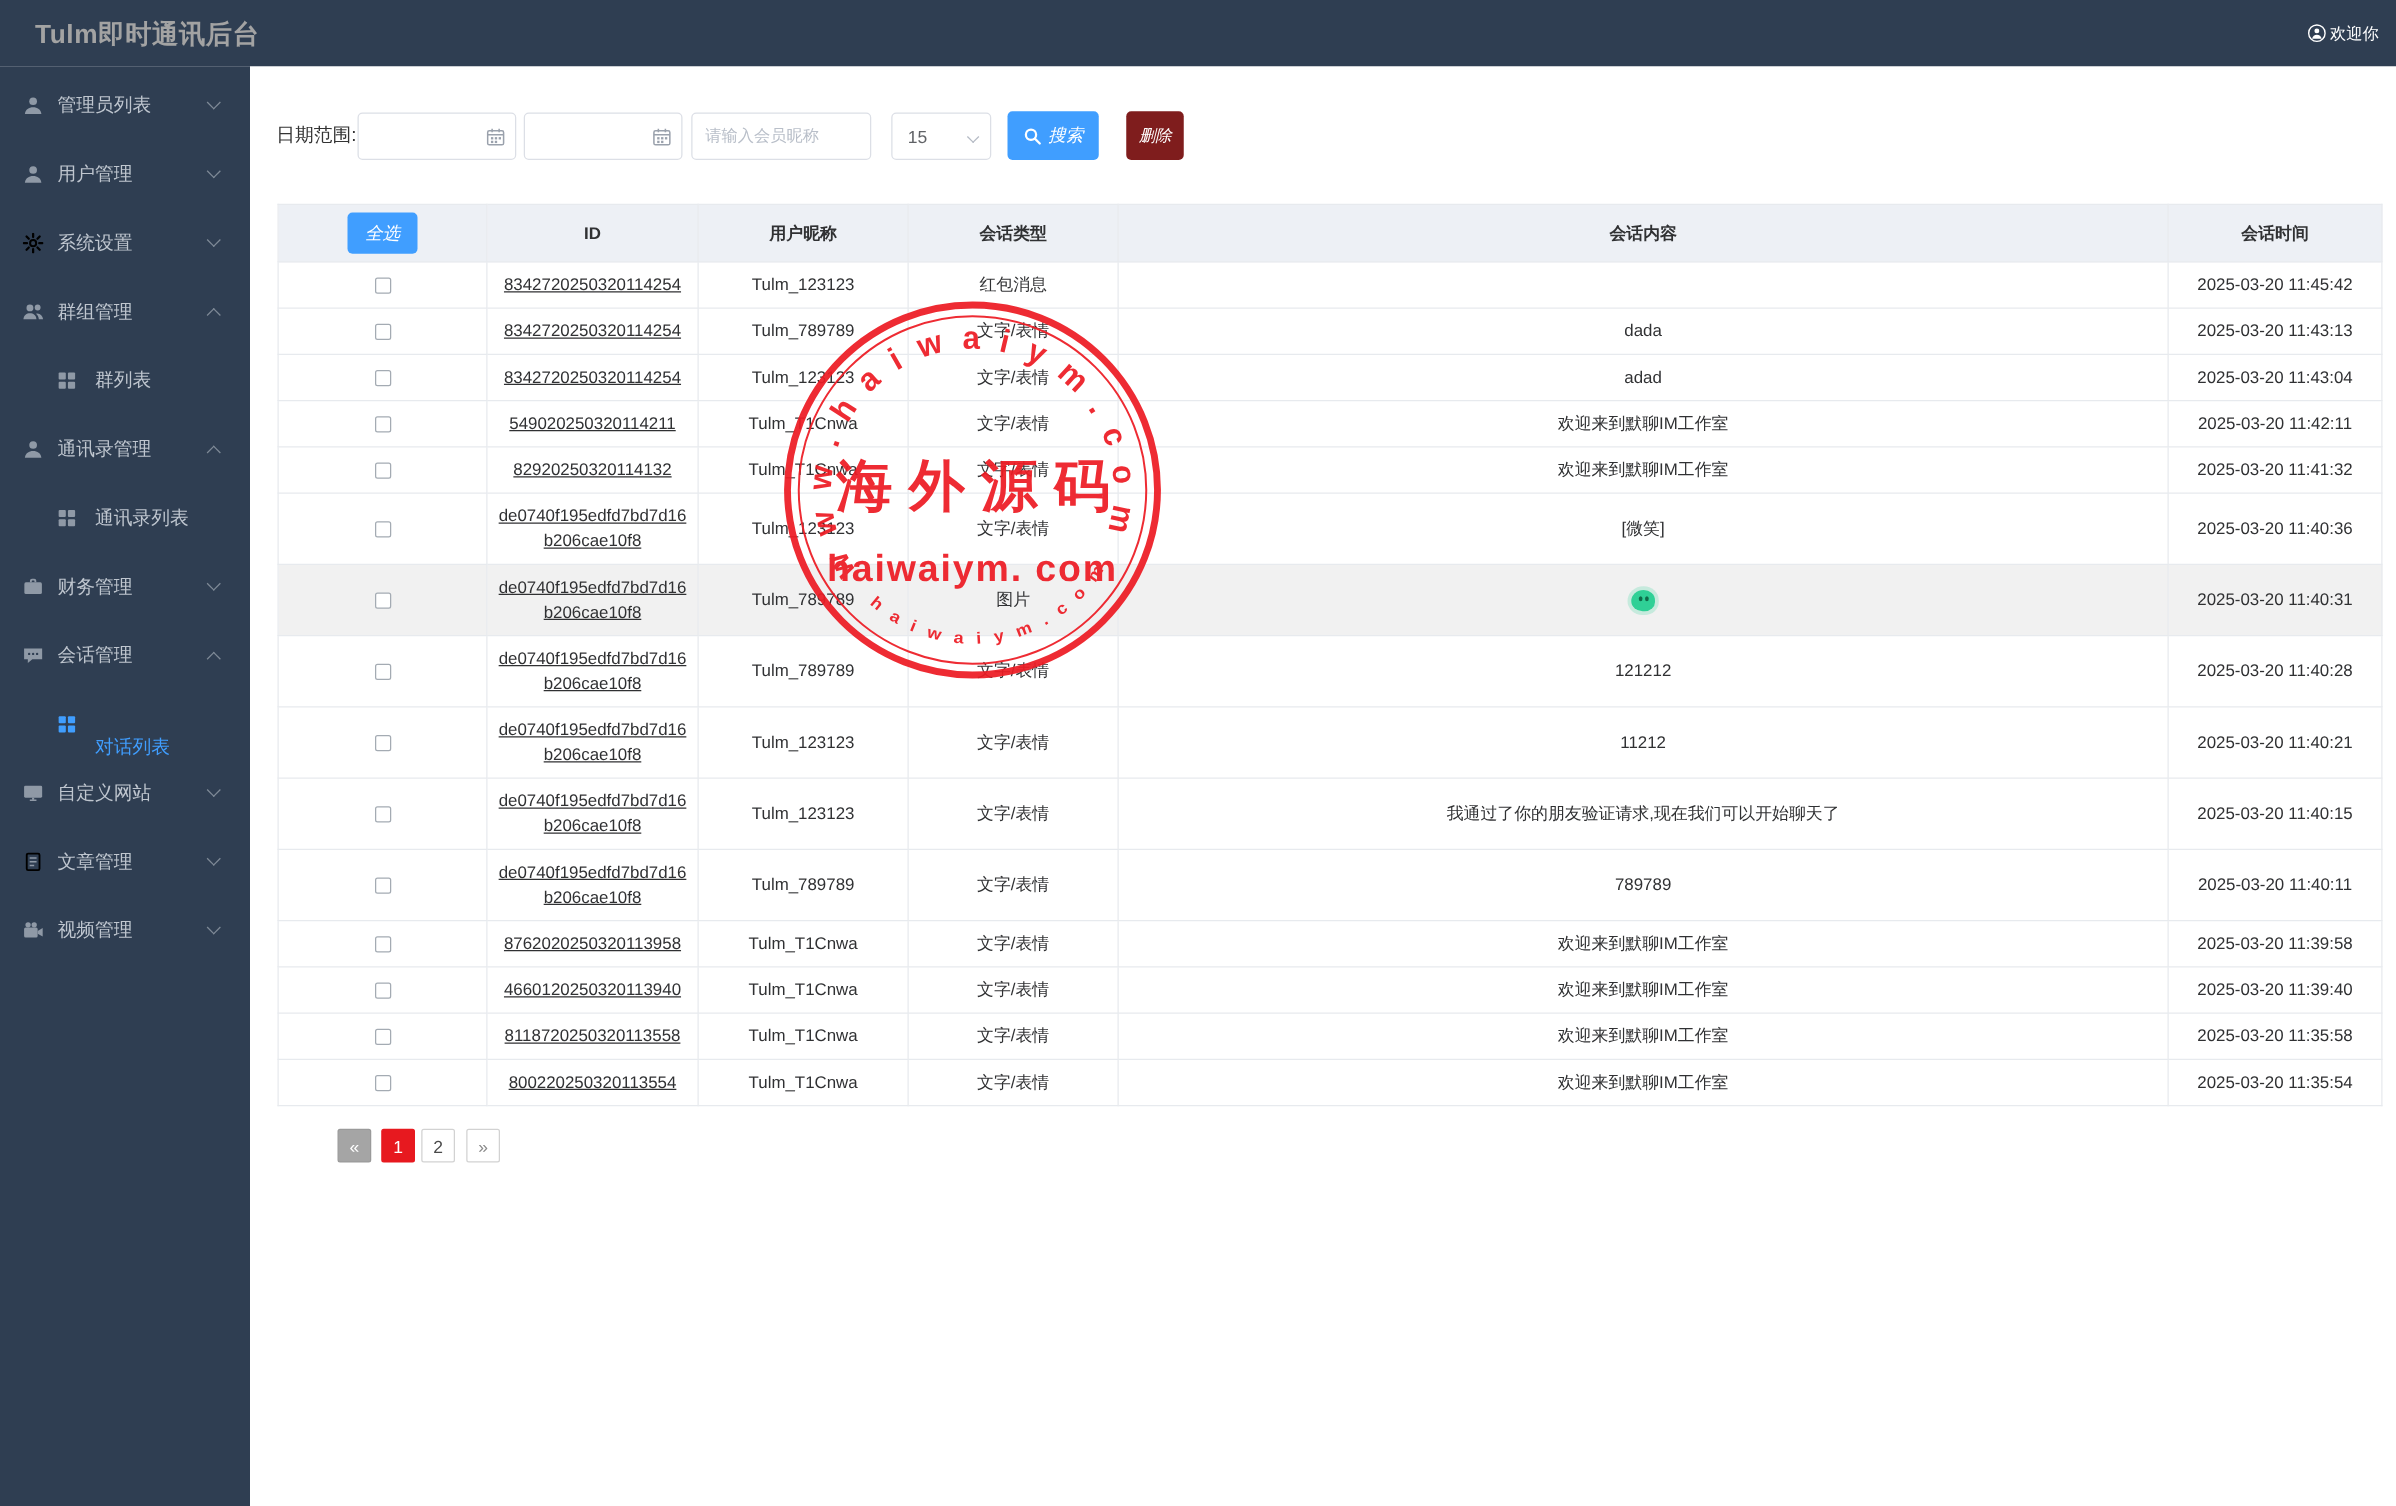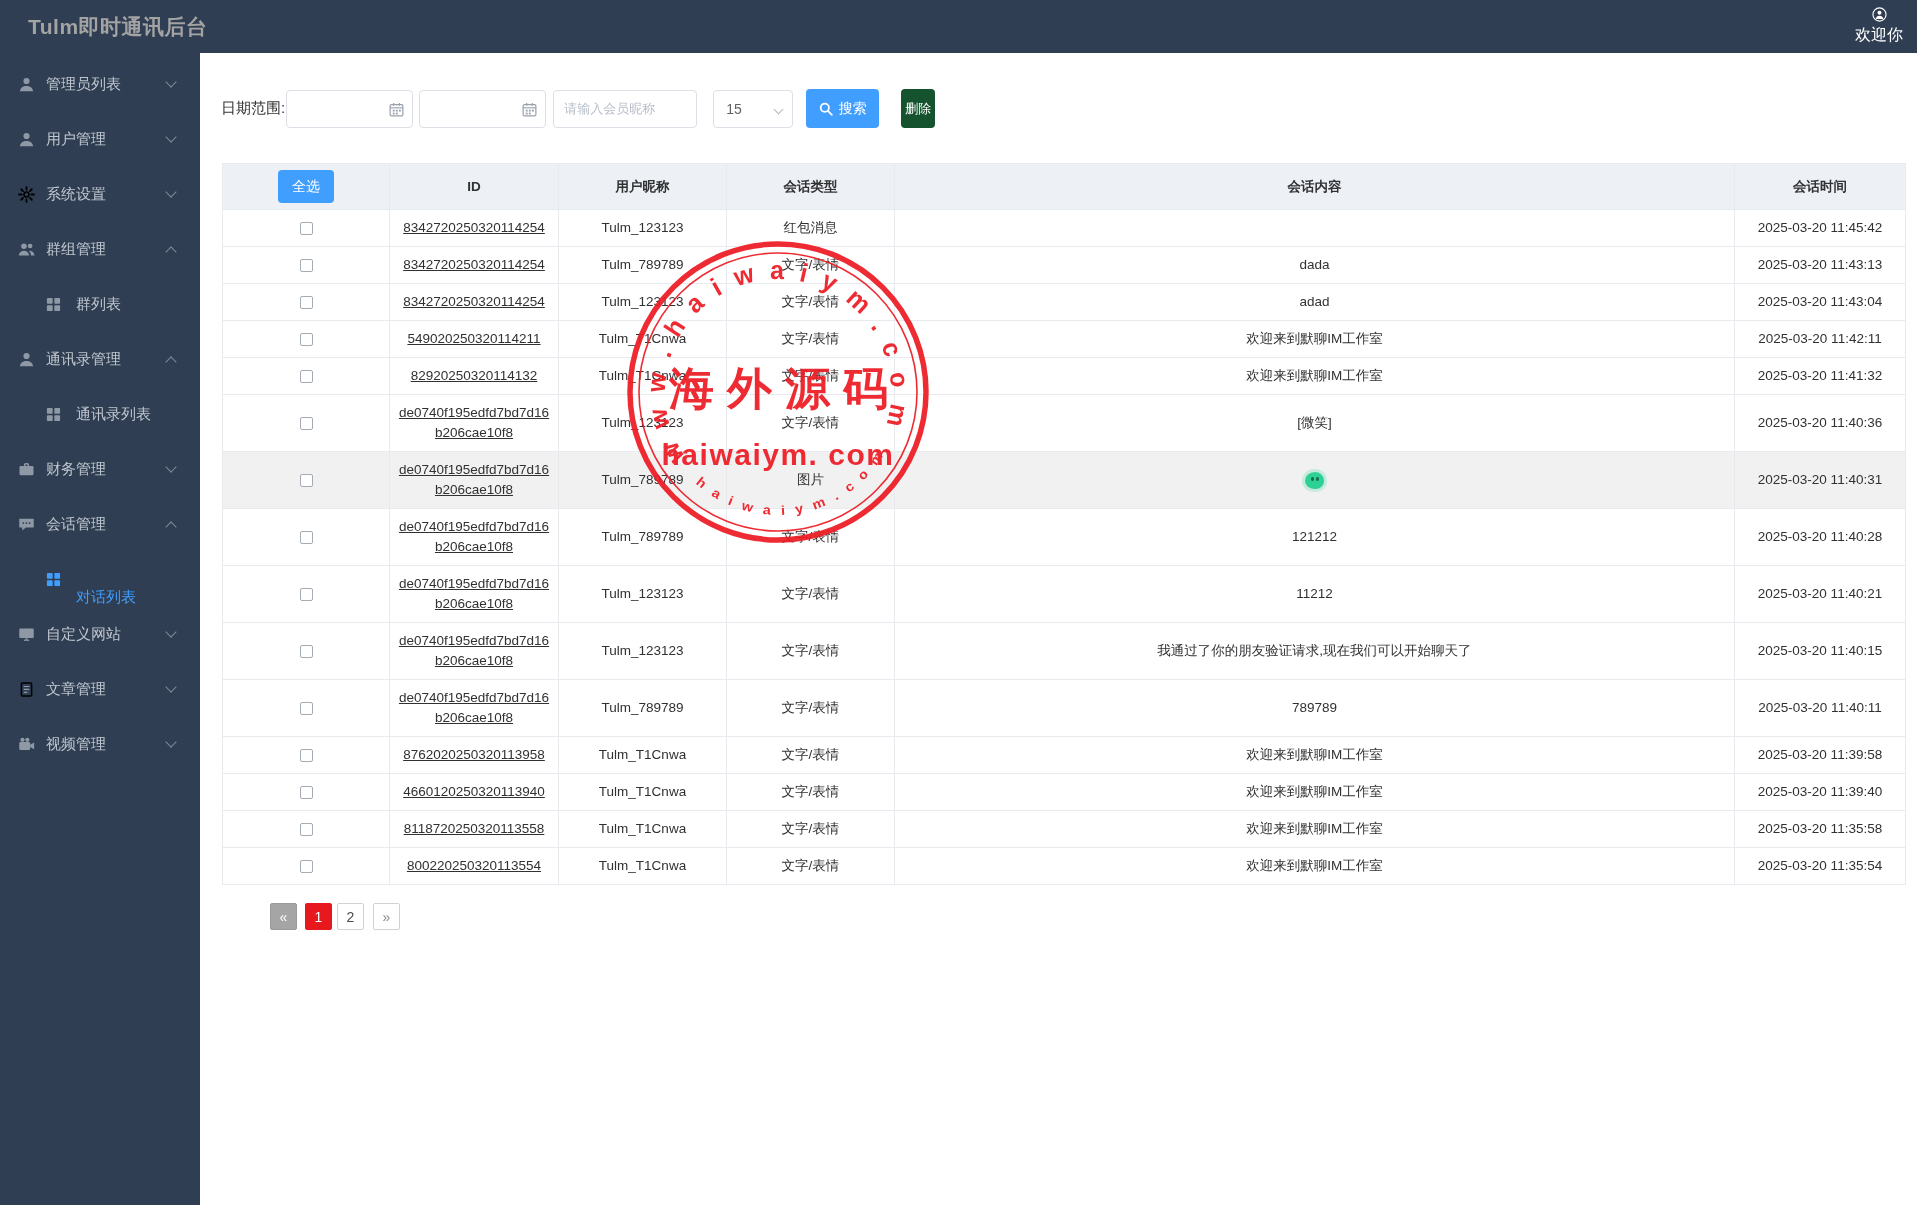--- a/index.html
+++ b/index.html
@@ -4,21 +4,21 @@
 <style>
   * { margin:0; padding:0; box-sizing:border-box; }
   html,body { width:1917px; height:1205px; }
   body { font-family:"Liberation Sans","DejaVu Sans",sans-serif; background:#fff; overflow:hidden; }
   .app { position:relative; width:1917px; height:1205px; background:#fff; }
 
   
   .navbar { position:absolute; left:0; top:0; width:100%; height:53px; background:#2f3e52; z-index:5;
             display:flex; align-items:center; justify-content:space-between; }
   .brand { color:#a3a3a3; font-size:21px; font-weight:bold; padding-left:28px; letter-spacing:.5px; }
-  .welcome { color:#fff; font-size:16px; padding-right:14px; display:flex; align-items:center; gap:3px; cursor:pointer;flex-direction:column; }
+  .welcome { color:#fff; font-size:13px; padding-right:14px; display:flex; align-items:center; gap:3px; cursor:pointer; }
 
   
   .sidebar { position:absolute; left:0; top:53px; width:200px; height:1152px; background:#2f3e52; z-index:4; }
   #side-nav { padding-top:4px; }
   .side-item { position:relative; height:55px; display:flex; align-items:center; padding-left:18px; cursor:pointer; }
   .side-item .s-label { color:#bfc6cf; font-size:15px; margin-left:11px; }
   .side-item.sub { padding-left:45px; }
   .side-item.sub .s-label { margin-left:14px; }
   .side-item.active .s-label { color:#409eff;margin-top:36px; }
   .s-icon { width:17px; height:17px; fill:#8f99a6; flex:none; }
@@ -39,23 +39,23 @@
   .date-inp svg { position:absolute; right:8px; top:11px; }
   .nick-inp { width:144px; margin-left:1px; margin-right:16px; padding:0 10px; font-size:13px; color:#606266;
               font-family:"Liberation Sans","DejaVu Sans",sans-serif; outline:none; }
   .nick-inp::placeholder { color:#b9bfc9; }
   .page-select { width:80px; margin-right:13px; position:relative; display:flex; align-items:center;
                  padding-left:12px; font-size:14px; color:#606266; cursor:pointer; }
   .sel-chev { position:absolute; right:10px; top:15px; width:7px; height:7px;
               border-right:1.5px solid #b4bac4; border-bottom:1.5px solid #b4bac4; transform:rotate(45deg); }
   .btn { border:none; border-radius:4px; color:#fff; font-size:14px; cursor:pointer;
          display:inline-flex; align-items:center; justify-content:center; gap:6px;
-         font-family:"Liberation Sans","DejaVu Sans",sans-serif; }
+         font-family:"Liberation Sans","DejaVu Sans",sans-serif;font-style:italic; }
   .btn-search { width:73px; height:39px; background:#409eff; margin-right:22px; }
-  .btn-delete { width:34px; height:39px; background:#14532d; font-size:13px;text-align:center; }
+  .btn-delete { width:46px; height:39px; background:#7f1d1d; font-size:13px;text-align:center; }
 
   
   table.grid { position:absolute; left:22px; top:110px; width:1683px; border-collapse:collapse; table-layout:fixed;
                font-size:13.5px; color:#303133; }
   table.grid th, table.grid td { border:1px solid #e7eaee; text-align:center; vertical-align:middle; }
   table.grid thead th { height:46px; background:#edf0f5; font-weight:bold; font-size:13.5px; color:#303133; }
   table.grid td { padding:8px 6px; line-height:20px; background:#fff; }
   table.grid tr.hl td { background:#f1f1f1; }
   td.c-id { word-break:break-all;text-decoration:underline; }
   .btn-selall { width:56px; height:33px; background:#409eff; font-size:14px; }

